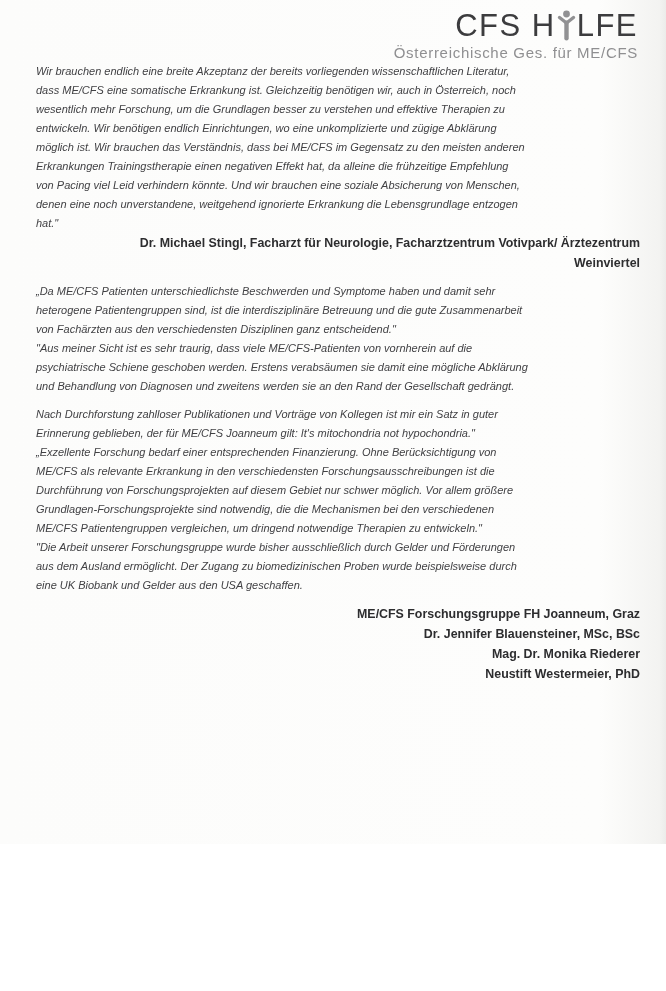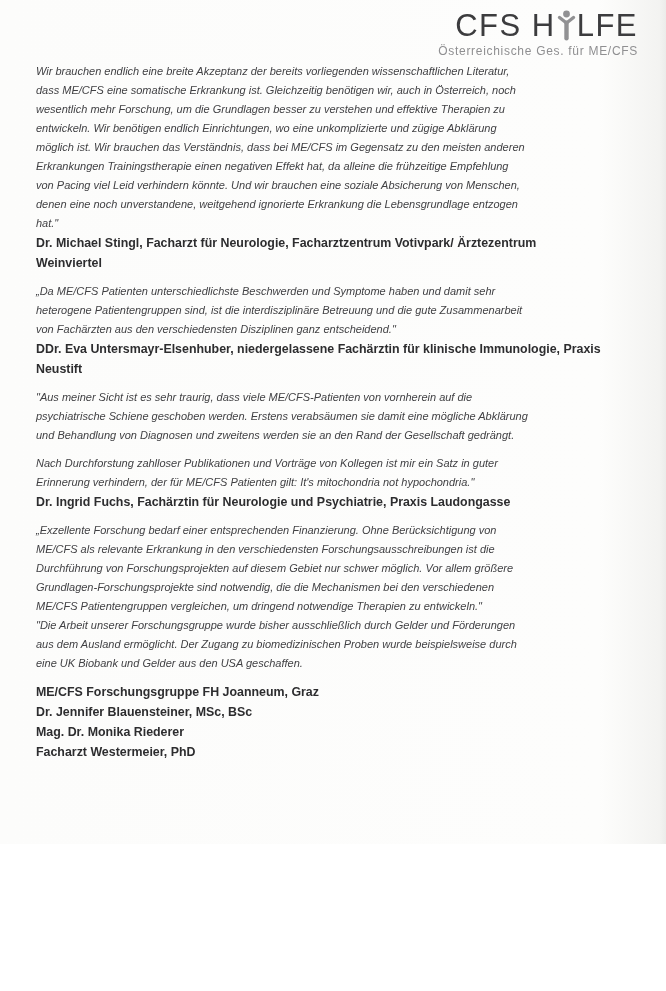--- a/index.html
+++ b/index.html
@@ -31,21 +31,21 @@
     line-height: 1;
   }
   .wordmark .person-icon {
     display: inline-block;
     width: 19px;
     height: 31px;
     margin: 0 1px;
   }
   .logo-subtitle {
     margin-top: 3px;
-    font-size: 12px;
+    font-size: 15px;
     letter-spacing: 0.7px;
     color: #8f8f91;
     white-space: nowrap;
   }
 
   
   .content {
     position: absolute;
     left: 36px;
     right: 26px;
@@ -61,20 +61,21 @@
   }
   .quote.tight { margin-bottom: 0; }
   .attribution {
     font-style: normal;
     font-weight: bold;
     font-size: 12.4px;
     line-height: 20px;
     color: #2d2d2f;
     white-space: pre-line;
     margin: 0 0 9px 0;
+    text-align: right;
   }
 
   .page-number {
     position: absolute;
     top: 953px;
     right: 62px;
     font-size: 13px;
     color: #47474a;
   }
 
@@ -115,39 +116,36 @@
 möglich ist. Wir brauchen das Verständnis, dass bei ME/CFS im Gegensatz zu den meisten anderen
 Erkrankungen Trainingstherapie einen negativen Effekt hat, da alleine die frühzeitige Empfehlung
 von Pacing viel Leid verhindern könnte. Und wir brauchen eine soziale Absicherung von Menschen,
 denen eine noch unverstandene, weitgehend ignorierte Erkrankung die Lebensgrundlage entzogen
 hat."</div>
     <div class="attribution">Dr. Michael Stingl, Facharzt für Neurologie, Facharztzentrum Votivpark/ Ärztezentrum
 Weinviertel</div>
     <div class="quote tight">„Da ME/CFS Patienten unterschiedlichste Beschwerden und Symptome haben und damit sehr
 heterogene Patientengruppen sind, ist die interdisziplinäre Betreuung und die gute Zusammenarbeit
 von Fachärzten aus den verschiedensten Disziplinen ganz entscheidend."</div>
-    <div class="attribution">DDr. Eva Untersmayr-Elsenhuber, niedergelassene Fachärztin für klinische Immunologie, Praxis
-Neustift</div>
     <div class="quote">"Aus meiner Sicht ist es sehr traurig, dass viele ME/CFS-Patienten von vornherein auf die
 psychiatrische Schiene geschoben werden. Erstens verabsäumen sie damit eine mögliche Abklärung
 und Behandlung von Diagnosen und zweitens werden sie an den Rand der Gesellschaft gedrängt.</div>
     <div class="quote tight">Nach Durchforstung zahlloser Publikationen und Vorträge von Kollegen ist mir ein Satz in guter
-Erinnerung verhindern, der für ME/CFS Patienten gilt: It's mitochondria not hypochondria."</div>
-    <div class="attribution">Dr. Ingrid Fuchs, Fachärztin für Neurologie und Psychiatrie, Praxis Laudongasse</div>
+Erinnerung geblieben, der für ME/CFS Joanneum gilt: It's mitochondria not hypochondria."</div>
     <div class="quote tight">„Exzellente Forschung bedarf einer entsprechenden Finanzierung. Ohne Berücksichtigung von
 ME/CFS als relevante Erkrankung in den verschiedensten Forschungsausschreibungen ist die
 Durchführung von Forschungsprojekten auf diesem Gebiet nur schwer möglich. Vor allem größere
 Grundlagen-Forschungsprojekte sind notwendig, die die Mechanismen bei den verschiedenen
 ME/CFS Patientengruppen vergleichen, um dringend notwendige Therapien zu entwickeln."</div>
     <div class="quote">"Die Arbeit unserer Forschungsgruppe wurde bisher ausschließlich durch Gelder und Förderungen
 aus dem Ausland ermöglicht. Der Zugang zu biomedizinischen Proben wurde beispielsweise durch
 eine UK Biobank und Gelder aus den USA geschaffen.</div>
     <div class="attribution">ME/CFS Forschungsgruppe FH Joanneum, Graz
 Dr. Jennifer Blauensteiner, MSc, BSc
 Mag. Dr. Monika Riederer
-Facharzt Westermeier, PhD</div>
+Neustift Westermeier, PhD</div>
   </div>
 
   <div class="page-number">5</div>
 
   <div class="bottom-bar"></div>
 
 </div>
 
 </body></html>

